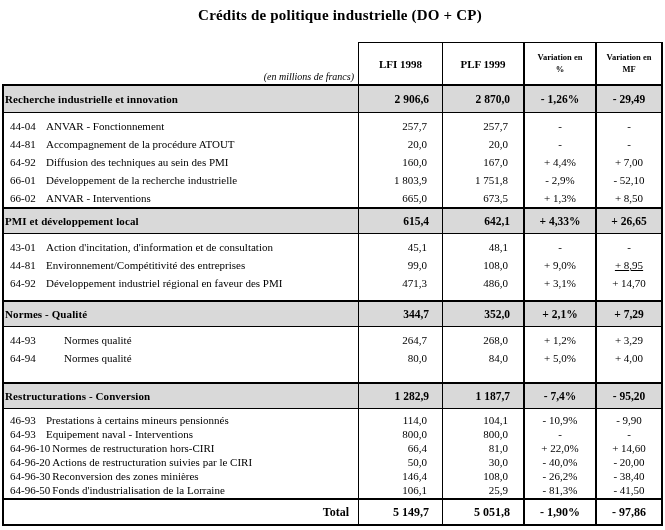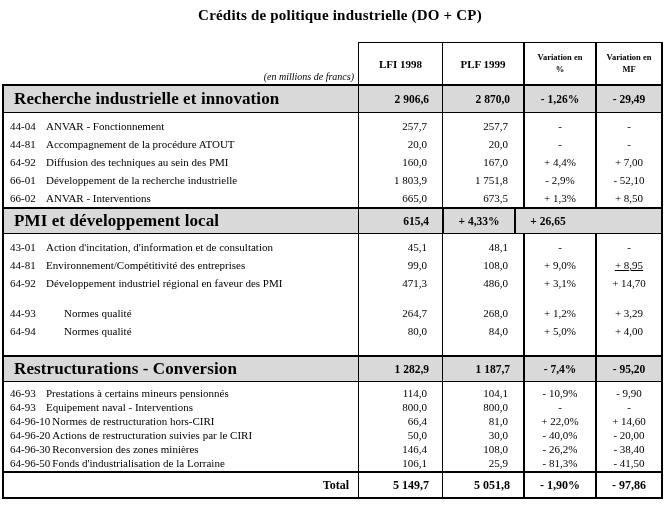--- a/index.html
+++ b/index.html
@@ -36,21 +36,21 @@
     font-weight:bold;font-size:11px;text-align:center;
   }
   .hcell.small{font-size:8.5px;line-height:1.3;white-space:pre-line;}
 
   
   .tbody{width:661px;border:2px solid #000;background:#fff;}
 
   .cell{display:flex;align-items:center;}
   .srow{display:flex;height:27px;background:#d9d9d9;border-bottom:1px solid #000;}
   .srow.bt{border-top:2px solid #000;}
-  .sec-label{font-weight:bold;font-size:17px;padding-left:10px;letter-spacing:.1px;}
+  .sec-label{font-weight:bold;font-size:11px;padding-left:1px;letter-spacing:.1px;}
   .num{justify-content:flex-end;padding-right:13px;font-size:11px;}
   .ctr{justify-content:center;font-size:11px;}
   .b{font-weight:bold;font-size:11.5px;}
 
   
   .block{display:flex;}
   .bcol{display:flex;flex-direction:column;padding-top:4px;}
   .dline{display:flex;align-items:center;font-size:11px;padding-left:6px;white-space:nowrap;}
   .dcode{min-width:34px;margin-right:2px;}
   .dline.ind .dtext{margin-left:18px;}
@@ -136,20 +136,21 @@
           <div class="vline vctr" style="height: 18px;">-</div>
           <div class="vline vctr" style="height: 18px;">-</div>
           <div class="vline vctr" style="height: 18px;">+ 7,00</div>
           <div class="vline vctr" style="height: 18px;">- 52,10</div>
           <div class="vline vctr" style="height: 18px;">+ 8,50</div>
         </div>
       </div>
       <div class="srow bt">
         <div class="cell c-label sec-label">PMI et développement local</div>
         <div class="cell c-lfi num b">615,4</div>
+        <div class="cell c-plf num b">642,1</div>
         <div class="cell c-pct ctr b">+ 4,33%</div>
         <div class="cell c-mf ctr b">+ 26,65</div>
       </div>
       <div class="block" style="height: 66px;">
         <div class="bcol c-label">
           <div class="dline" style="height: 18px;">
             <span class="dcode">43-01</span>
             <span class="dtext">Action d'incitation, d'information et de consultation</span>
           </div>
           <div class="dline" style="height: 18px;">
@@ -174,20 +175,27 @@
         <div class="bcol c-pct">
           <div class="vline vctr" style="height: 18px;">-</div>
           <div class="vline vctr" style="height: 18px;">+ 9,0%</div>
           <div class="vline vctr" style="height: 18px;">+ 3,1%</div>
         </div>
         <div class="bcol c-mf">
           <div class="vline vctr" style="height: 18px;">-</div>
           <div class="vline vctr" style="height: 18px; text-decoration: underline;">+ 8,95</div>
           <div class="vline vctr" style="height: 18px;">+ 14,70</div>
         </div>
+      </div>
+      <div class="srow bt">
+        <div class="cell c-label sec-label">Normes - Qualité</div>
+        <div class="cell c-lfi num b">344,7</div>
+        <div class="cell c-plf num b">352,0</div>
+        <div class="cell c-pct ctr b">+ 2,1%</div>
+        <div class="cell c-mf ctr b">+ 7,29</div>
       </div>
       <div class="block" style="height: 55px;">
         <div class="bcol c-label">
           <div class="dline ind" style="height: 18px;">
             <span class="dcode">44-93</span>
             <span class="dtext">Normes qualité</span>
           </div>
           <div class="dline ind" style="height: 18px;">
             <span class="dcode">64-94</span>
             <span class="dtext">Normes qualité</span>

